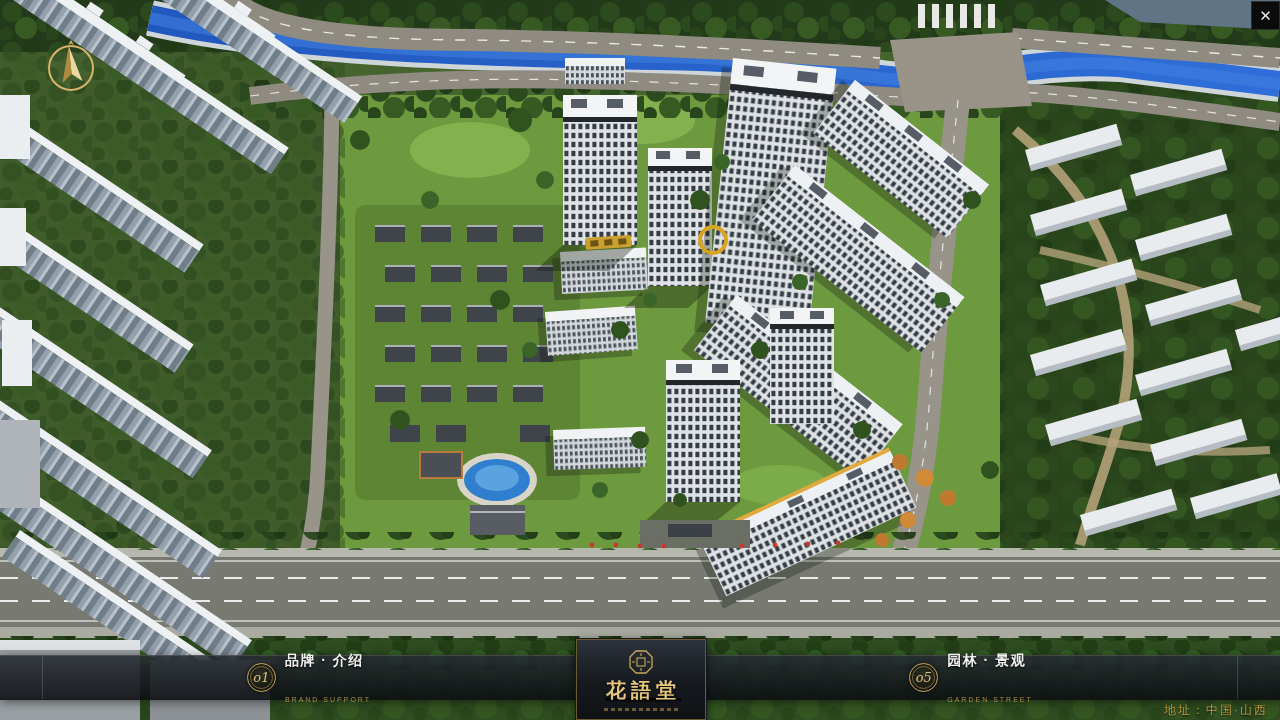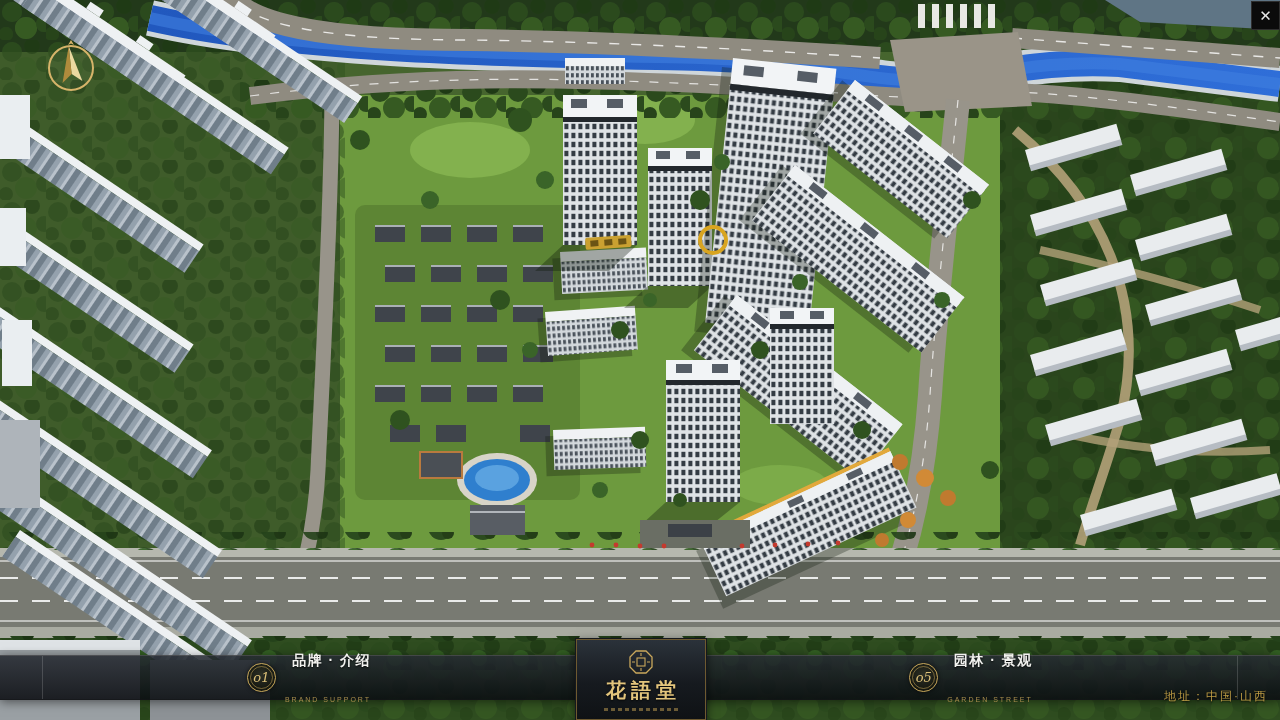--- a/index.html
+++ b/index.html
@@ -30,42 +30,42 @@
   .logo-slot{flex:0 0 128px;border-right:1px solid rgba(255,255,255,.16);}
   .badge{width:27px;height:27px;border-radius:50%;flex:0 0 27px;
     border:1px solid #c9a85a;position:relative;
     background:radial-gradient(circle at 50% 40%,#2c2f26,#14160f 75%);
     display:flex;align-items:center;justify-content:center;
     box-shadow:0 0 4px rgba(0,0,0,.6);}
   .badge::after{content:"";position:absolute;inset:2px;border-radius:50%;
     border:1px solid rgba(201,168,90,.55);}
   .badge-num{font-family:"DejaVu Serif",serif;font-style:italic;
     font-size:13px;color:#dcc078;}
-  .nav-text{display:flex;flex-direction:column;align-items:flex-end;gap:23px;}
+  .nav-text{display:flex;flex-direction:column;align-items:flex-start;gap:23px;}
   .nav-zh{font-size:14px;font-weight:bold;color:#f1f1ee;letter-spacing:1.5px;
     white-space:nowrap;text-shadow:0 1px 2px rgba(0,0,0,.8);}
   .nav-en{font-size:7px;color:#a88d4d;letter-spacing:2px;margin-top:3px;
     white-space:nowrap;}
 
   
   .brand-panel{position:absolute;left:576px;top:639px;width:128px;height:79px;z-index:25;
     background:linear-gradient(180deg,#2b323a,#161a1f 55%,#0f1215);
     border:1px solid #6e5a30;
     box-shadow:0 0 0 1px #15181d,0 3px 10px rgba(0,0,0,.7);
     display:flex;flex-direction:column;align-items:center;justify-content:center;
-    cursor:pointer;}
+    cursor:pointer;text-decoration:underline;}
   .brand-seal{margin-bottom:2px;}
   .brand-title{font-family:"DejaVu Serif",serif;font-weight:bold;font-size:20px;
     color:#e3c57c;letter-spacing:5px;text-indent:5px;
     text-shadow:0 1px 2px rgba(0,0,0,.8);}
   .brand-rule{width:74px;height:3px;margin-top:4px;opacity:.75;
     background:repeating-linear-gradient(90deg,#8a7340 0 4px,transparent 4px 7px);}
 
   
-  .address{position:absolute;right:12px;bottom:15px;z-index:26;
+  .address{position:absolute;right:12px;bottom:1px;z-index:26;
     font-size:12px;color:#bb9a44;letter-spacing:2px;
     text-shadow:0 1px 2px rgba(0,0,0,.85);}
 </style>
 </head>
 <body>
 
 <div class="stage">
 
   <div class="scene">
   <svg width="1280" height="720" viewBox="0 0 1280 720">

